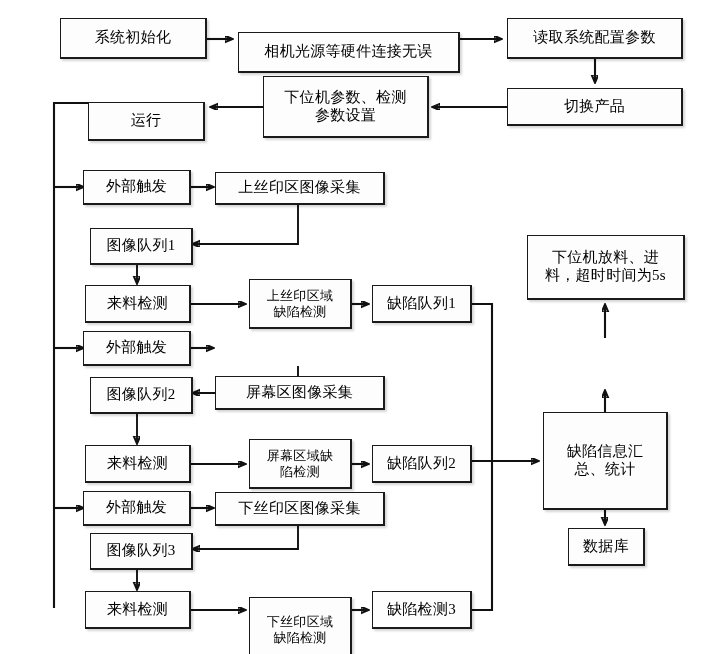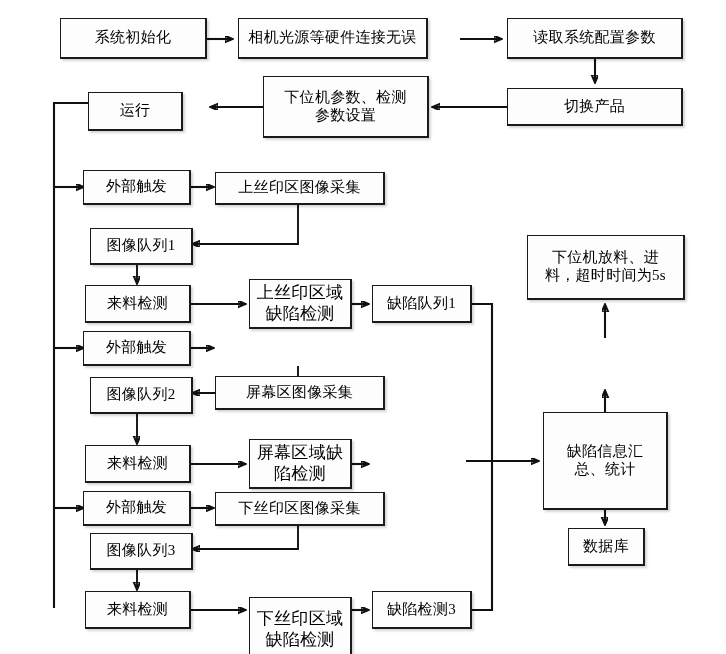--- a/index.html
+++ b/index.html
@@ -35,21 +35,21 @@
     text-align: center;
     color: #000000;
     line-height: 1.18;
     letter-spacing: 0.3px;
     box-shadow: 2px 2px 2px rgba(0,0,0,0.16);
     z-index: 3;
     user-select: none;
   }
   .node span { display: block; white-space: pre-line; }
   .f15 { font-size: 15px; }
-  .f14 { font-size: 17px; }
+  .f14 { font-size: 13px; }
   svg.wires {
     position: absolute;
     left: 0; top: 0;
     width: 726px; height: 654px;
     z-index: 1;
     overflow: visible;
   }
   svg.wires path, svg.wires line { stroke: #111111; stroke-width: 2.1; fill: none; }
   svg.wires .thin { stroke-width: 1.9; }
 </style>
@@ -99,35 +99,35 @@
     <line x1="466" y1="461" x2="538" y2="461" marker-end="url(#ah)"></line>
 
     <line x1="605" y1="412" x2="605" y2="391" marker-end="url(#ah)"></line>
     <line x1="605" y1="338" x2="605" y2="305" marker-end="url(#ah)"></line>
     <line x1="605" y1="510" x2="605" y2="524" marker-end="url(#ah)"></line>
   </svg>
 
   <div class="node f15" style="left:60px;  top:18px;  width:147px; height:41px;">
       <span>系统初始化</span>
     </div>
-  <div class="node f15" style="left:238px; top:18px;  width:190px; height:41px;">
+  <div class="node f15" style="left:238px; top:32px;  width:222px; height:41px;">
       <span>相机光源等硬件连接无误</span>
     </div>
   <div class="node f15" style="left:507px; top:88px;  width:176px; height:38px;">
       <span>切换产品</span>
     </div>
 
   <div class="node f15" style="left:507px; top:18px;  width:176px; height:41px;">
       <span>读取系统配置参数</span>
     </div>
   <div class="node f15" style="left:263px; top:76px;  width:166px; height:62px;">
       <span>下位机参数、检测
 参数设置</span>
     </div>
-  <div class="node f15" style="left:88px;  top:92px;  width:95px; height:39px;">
+  <div class="node f15" style="left:88px;  top:102px;  width:117px; height:39px;">
       <span>运行</span>
     </div>
 
   <div class="node f15" style="left:83px;  top:170px; width:108px; height:35px;">
       <span>外部触发</span>
     </div>
   <div class="node f15" style="left:215px; top:172px; width:170px; height:33px;">
       <span>上丝印区图像采集</span>
     </div>
   <div class="node f15" style="left:90px;  top:228px; width:103px; height:37px;">
@@ -153,20 +153,23 @@
   <div class="node f15" style="left:90px;  top:377px; width:103px; height:37px;">
       <span>图像队列2</span>
     </div>
   <div class="node f15" style="left:85px;  top:445px; width:106px; height:38px;">
       <span>来料检测</span>
     </div>
   <div class="node f14" style="left:249px; top:439px; width:103px; height:50px;">
       <span>屏幕区域缺
 陷检测</span>
     </div>
+  <div class="node f15" style="left:372px; top:445px; width:100px; height:38px;">
+      <span>缺陷队列2</span>
+    </div>
 
   <div class="node f15" style="left:83px;  top:491px; width:108px; height:35px;">
       <span>外部触发</span>
     </div>
   <div class="node f15" style="left:215px; top:492px; width:170px; height:34px;">
       <span>下丝印区图像采集</span>
     </div>
   <div class="node f15" style="left:90px;  top:533px; width:103px; height:37px;">
       <span>图像队列3</span>
     </div>

